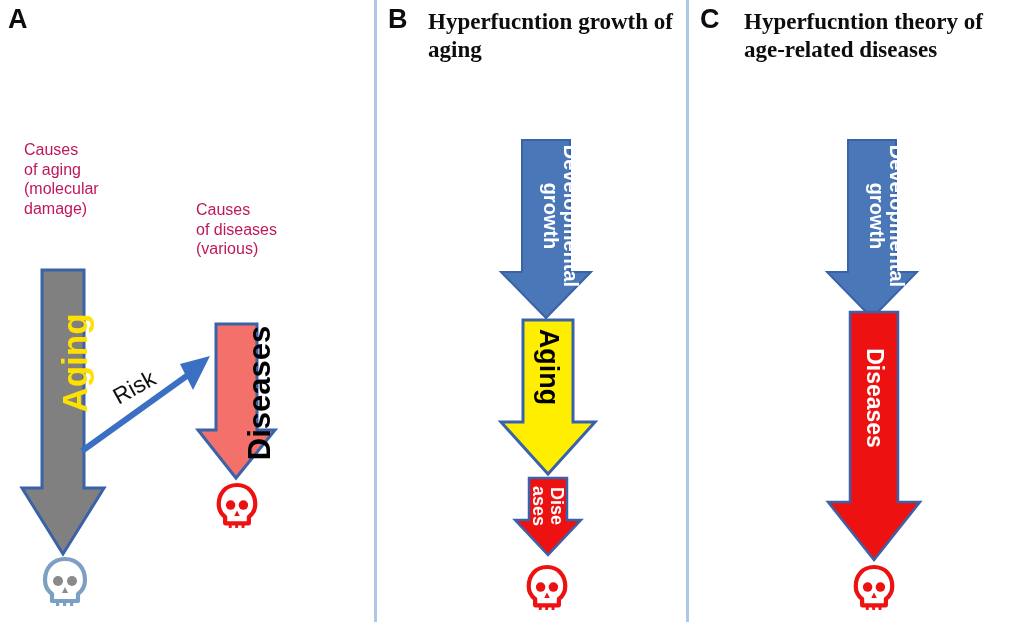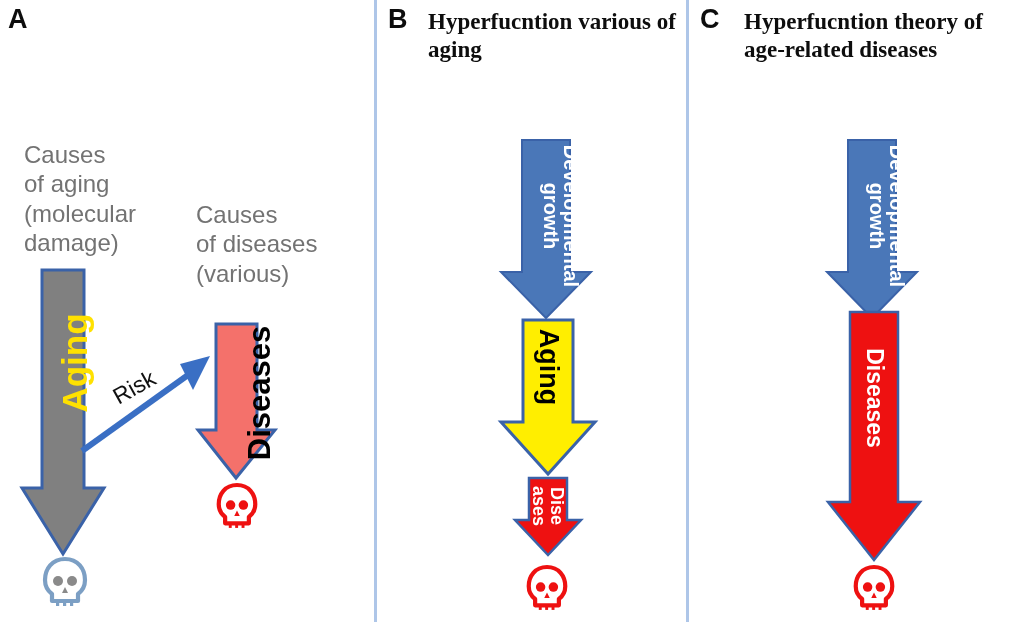--- a/index.html
+++ b/index.html
@@ -34,22 +34,22 @@
     position: absolute;
     font-family: "Liberation Serif", serif;
     font-weight: bold;
     font-size: 23px;
     color: #0d0d0d;
     line-height: 1.22;
   }
   .caption {
     position: absolute;
     font-family: "Liberation Sans", sans-serif;
-    font-size: 24px;
-    color: #737373;
+    font-size: 16px;
+    color: #be185d;
     line-height: 1.22;
     white-space: pre-line;
   }
   .arrow-wrap {
     position: absolute;
   }
   .arrow-wrap svg {
     display: block;
     overflow: visible;
   }
@@ -137,21 +137,21 @@
 
   <div class="arrow-wrap" style="left:76px; top:352px;">
     <svg width="140" height="105" viewBox="0 0 140 105">
       <line x1="6" y1="99" x2="112" y2="23" stroke="#3a6fc4" stroke-width="6"></line>
       <polygon points="134,4 104,12 117,38" fill="#3a6fc4"></polygon>
     </svg>
   </div>
   <div class="risk-label" style="left:112px; top:374px;">Risk</div>
 
   <div class="panel-letter" style="left:388px; top:6px;">B</div>
-  <div class="panel-title" style="left:428px; top:8px; width:250px;">Hyperfucntion various
+  <div class="panel-title" style="left:428px; top:8px; width:250px;">Hyperfucntion growth
 of aging</div>
 
   <div class="arrow-wrap" style="left:498px; top:138px;">
     <svg width="96" height="184" viewBox="0 0 96 184">
       <polygon points="24,2 72,2 72,134 93,134 48,180 3,134 24,134" fill="#4a77b8" stroke="#3a62a8" stroke-width="2"></polygon>
     </svg>
   </div>
   <div class="arrow-label rot-cw" style="left:476px; top:190px; width:170px; height:52px; font-size:20px; color:#ffffff;">Developmental
 growth</div>
 

